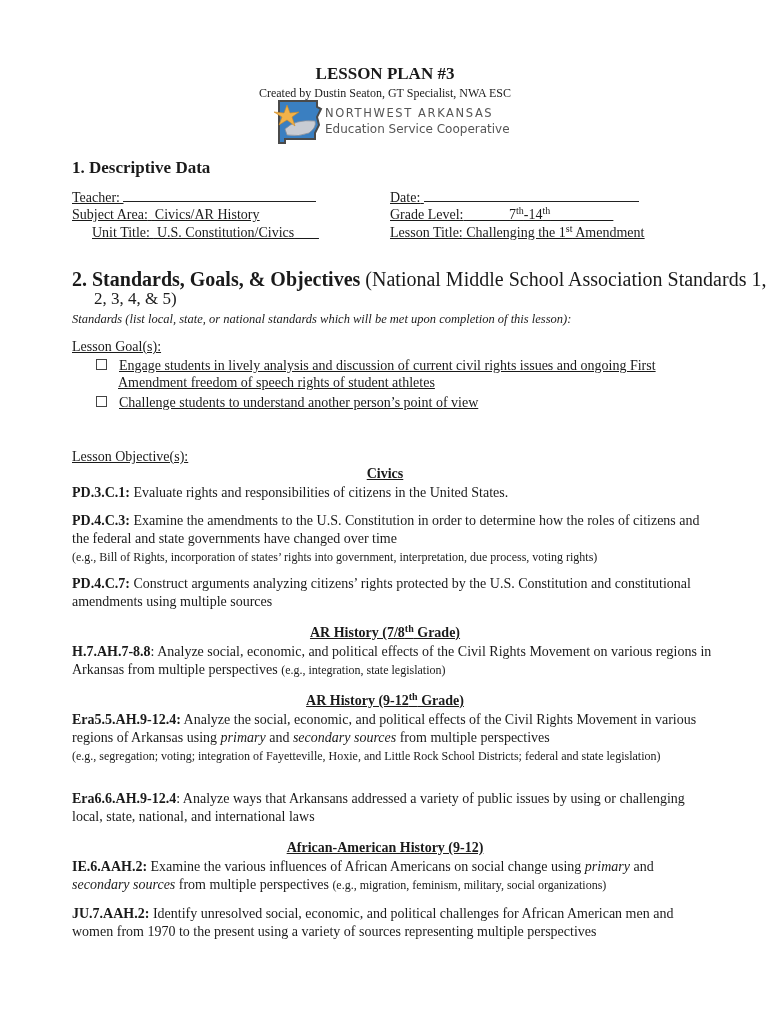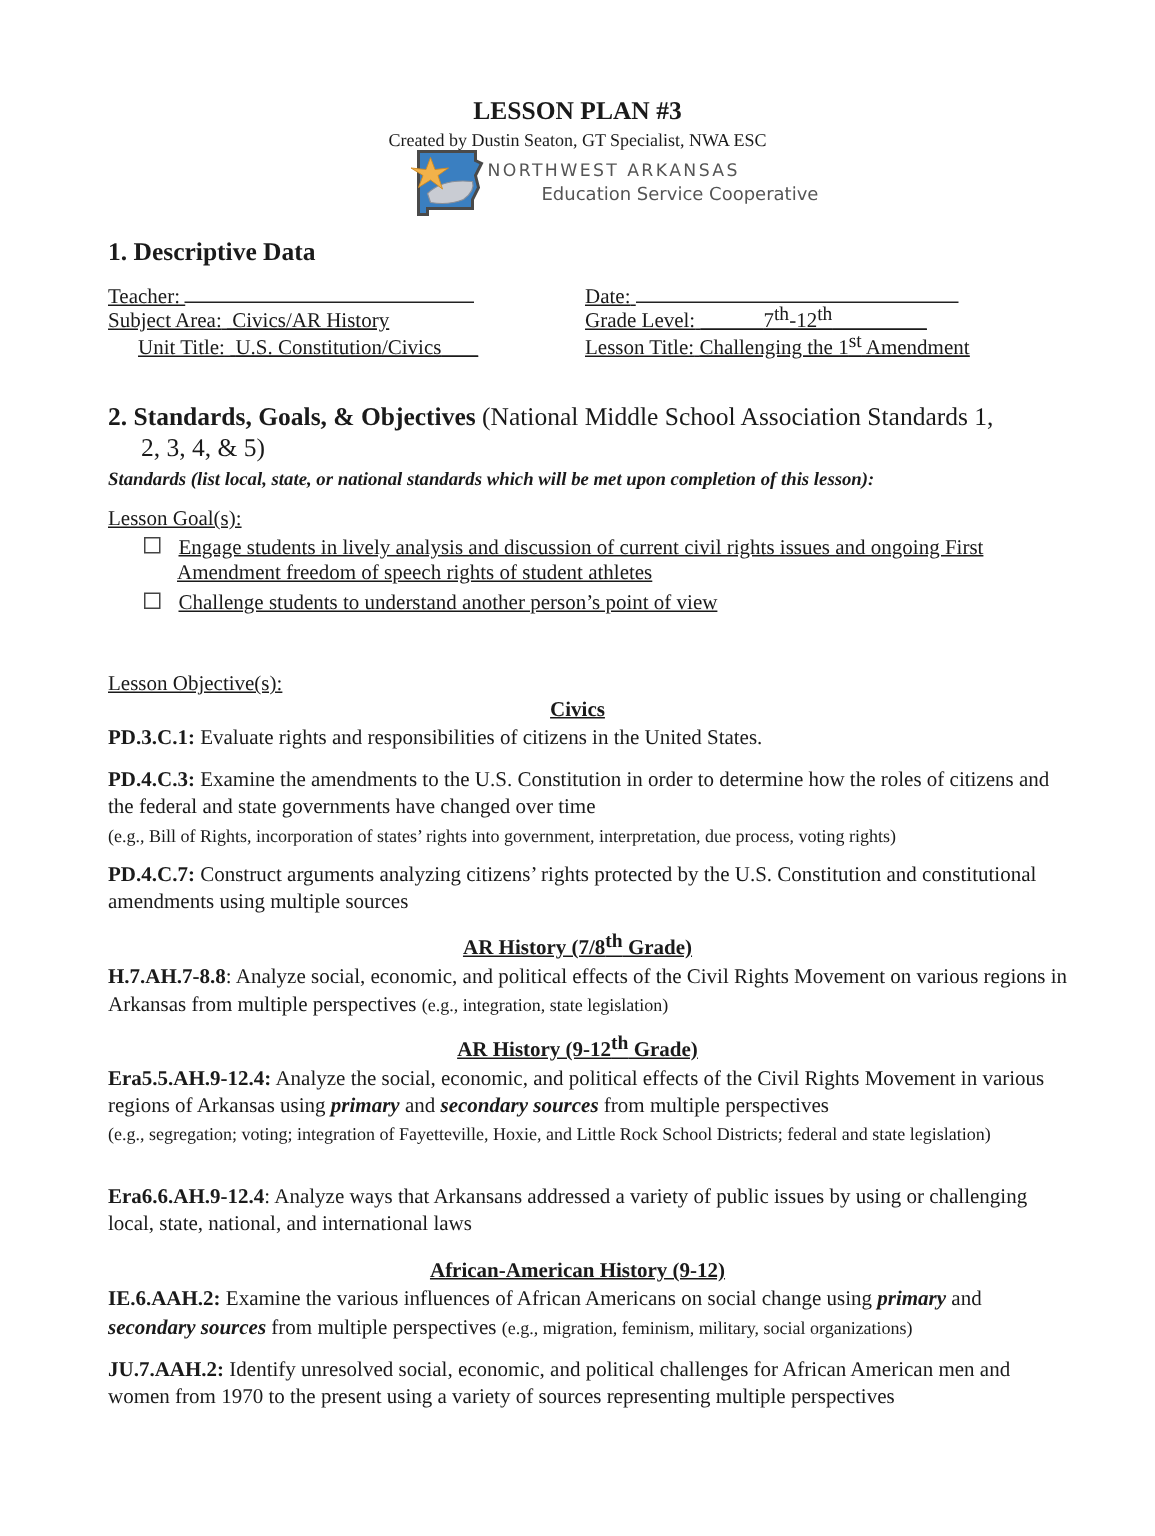--- a/index.html
+++ b/index.html
@@ -9,29 +9,29 @@
       color: #1a1a1a;
     }
     .page { position: absolute; left: 0; top: 0; width: 770px; height: 1024px; padding-left: 11px; }
     .abs { position: absolute; white-space: nowrap; }
     .center { left: 0; width: 770px; text-align: center; }
     .title { top: 64px; font-size: 17px; font-weight: bold; }
     .byline { top: 86px; font-size: 12px; }
     .logo { left: 265px; top: 99px; width: 240px; height: 48px; }
     .logo svg { position: absolute; left: 0; top: 0; }
     .logo .l1 { position: absolute; left: 60px; top: 7px; font-family: "DejaVu Sans", sans-serif; font-size: 11.5px; letter-spacing: 1.6px; color: #555; }
-    .logo .l2 { position: absolute; left: 60px; top: 23px; font-family: "DejaVu Sans", sans-serif; font-size: 12px; color: #555; margin-left: 36px; }
+    .logo .l2 { position: absolute; left: 60px; top: 23px; font-family: "DejaVu Sans", sans-serif; font-size: 12px; color: #555; }
     .h1 { font-size: 17px; font-weight: bold; }
     .txt { font-size: 14px; text-decoration: underline; }
     .txt-sm { font-size: 12.5px; }
     .bold { font-weight: bold; }
-    .ital { font-style: italic; font-weight: bold; }
+    .ital { font-style: italic; }
     .u { text-decoration: underline; }
     .blank { display: inline-block; border-bottom: 1px solid #222; height: 12px; vertical-align: baseline; }
-    sup { font-size: 13px; vertical-align: 5px; line-height: 0; }
+    sup { font-size: 10px; vertical-align: 5px; line-height: 0; }
     .box { display: inline-block; width: 9px; height: 9px; border: 1px solid #444; margin-right: 12px; vertical-align: 0px; }
     .para { position: absolute; left: 72px; width: 640px; font-size: 14px; line-height: 18px; white-space: normal; }
     .para .eg { font-size: 12px; }
   </style>
 </head>
 <body>
 
 <div class="page">
 
   <div class="abs center title">LESSON PLAN #3</div>
@@ -61,28 +61,28 @@
     <span>Unit Title:</span>
     <span class="u">&nbsp;<span>U.S. Constitution/Civics</span>&nbsp;&nbsp;&nbsp;&nbsp;&nbsp;&nbsp;&nbsp;</span>
   </div>
 
   <div class="abs txt" style="left:390px; top:189px;">
     <span>Date:</span>
     <span class="blank" style="width:215px;"><span></span></span>
   </div>
   <div class="abs txt" style="left:390px; top:207px;">
     <span>Grade Level:</span>
-    <span class="u">&nbsp;&nbsp;&nbsp;&nbsp;&nbsp;&nbsp;&nbsp;&nbsp;&nbsp;&nbsp;&nbsp;&nbsp;<span>7</span><sup>th</sup><span>-12</span><sup>th</sup>&nbsp;&nbsp;&nbsp;&nbsp;&nbsp;&nbsp;&nbsp;&nbsp;&nbsp;&nbsp;&nbsp;&nbsp;&nbsp;&nbsp;&nbsp;&nbsp;&nbsp;&nbsp;</span>
+    <span class="u">&nbsp;&nbsp;&nbsp;&nbsp;&nbsp;&nbsp;&nbsp;&nbsp;&nbsp;&nbsp;&nbsp;&nbsp;<span>7</span><sup>th</sup><span>-14</span><sup>th</sup>&nbsp;&nbsp;&nbsp;&nbsp;&nbsp;&nbsp;&nbsp;&nbsp;&nbsp;&nbsp;&nbsp;&nbsp;&nbsp;&nbsp;&nbsp;&nbsp;&nbsp;&nbsp;</span>
   </div>
   <div class="abs txt" style="left:390px; top:225px;">
     <span>Lesson Title:</span>
     <span class="u"><span>Challenging the 1</span><sup>st</sup><span> Amendment</span></span>
   </div>
 
-  <div class="abs" style="left:72px; top:268px; font-size:17px;">
+  <div class="abs" style="left:72px; top:268px; font-size:20px;">
     <span class="bold">2.  Standards, Goals, &amp; Objectives</span><span> (National Middle School Association Standards 1,</span>
   </div>
   <div class="abs" style="left:94px; top:289px; font-size:17px;">2, 3, 4, &amp; 5)</div>
   <div class="abs txt-sm ital" style="left:72px; top:312px;">Standards (list local, state, or national standards which will be met upon completion of this lesson):</div>
 
   <div class="abs txt u" style="left:72px; top:339px;">Lesson Goal(s):</div>
   <div class="abs txt" style="left:96px; top:358px;">
     <span class="box"></span><span>Engage students in lively analysis and discussion of current civil rights issues and ongoing First</span>
   </div>
   <div class="abs txt" style="left:118px; top:375px;">Amendment freedom of speech rights of student athletes</div>

